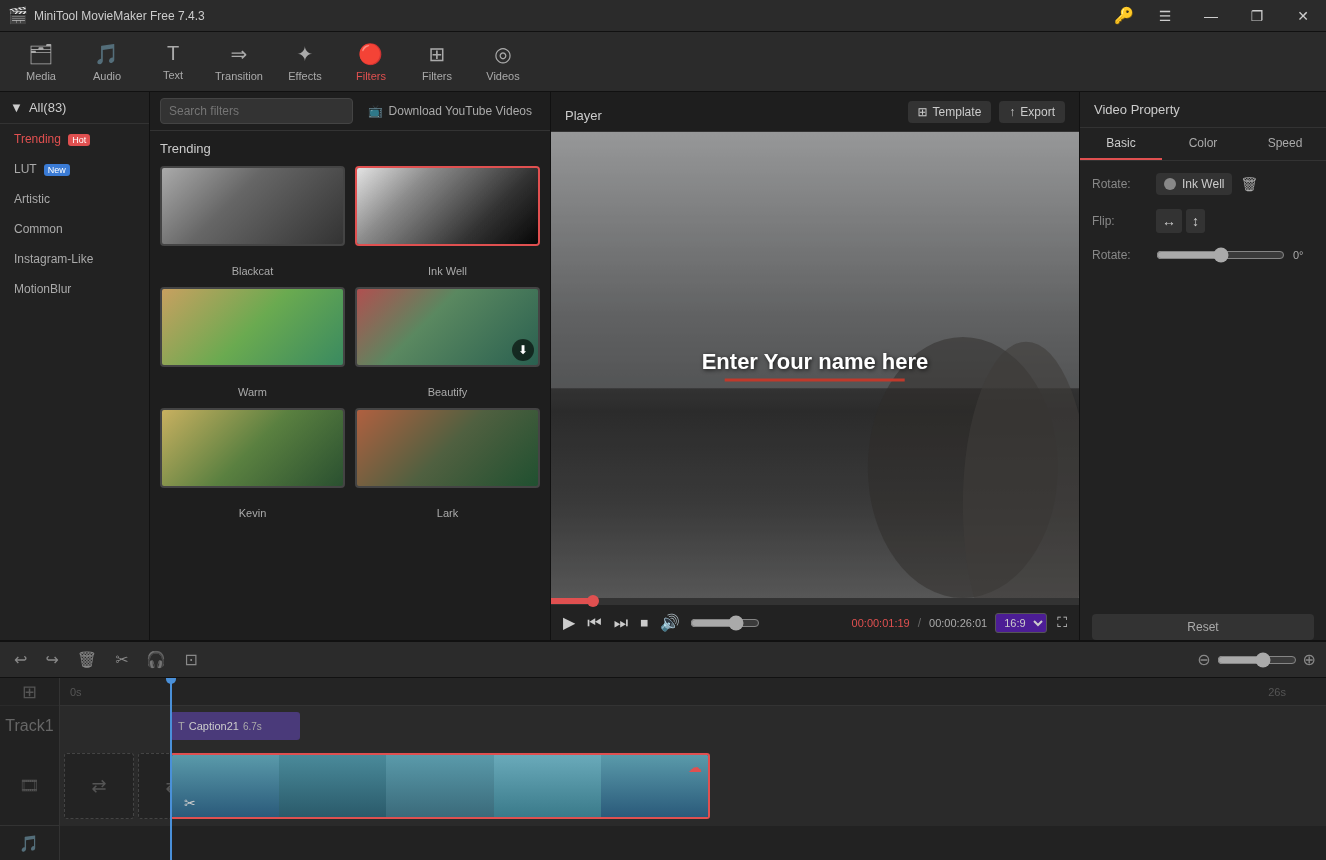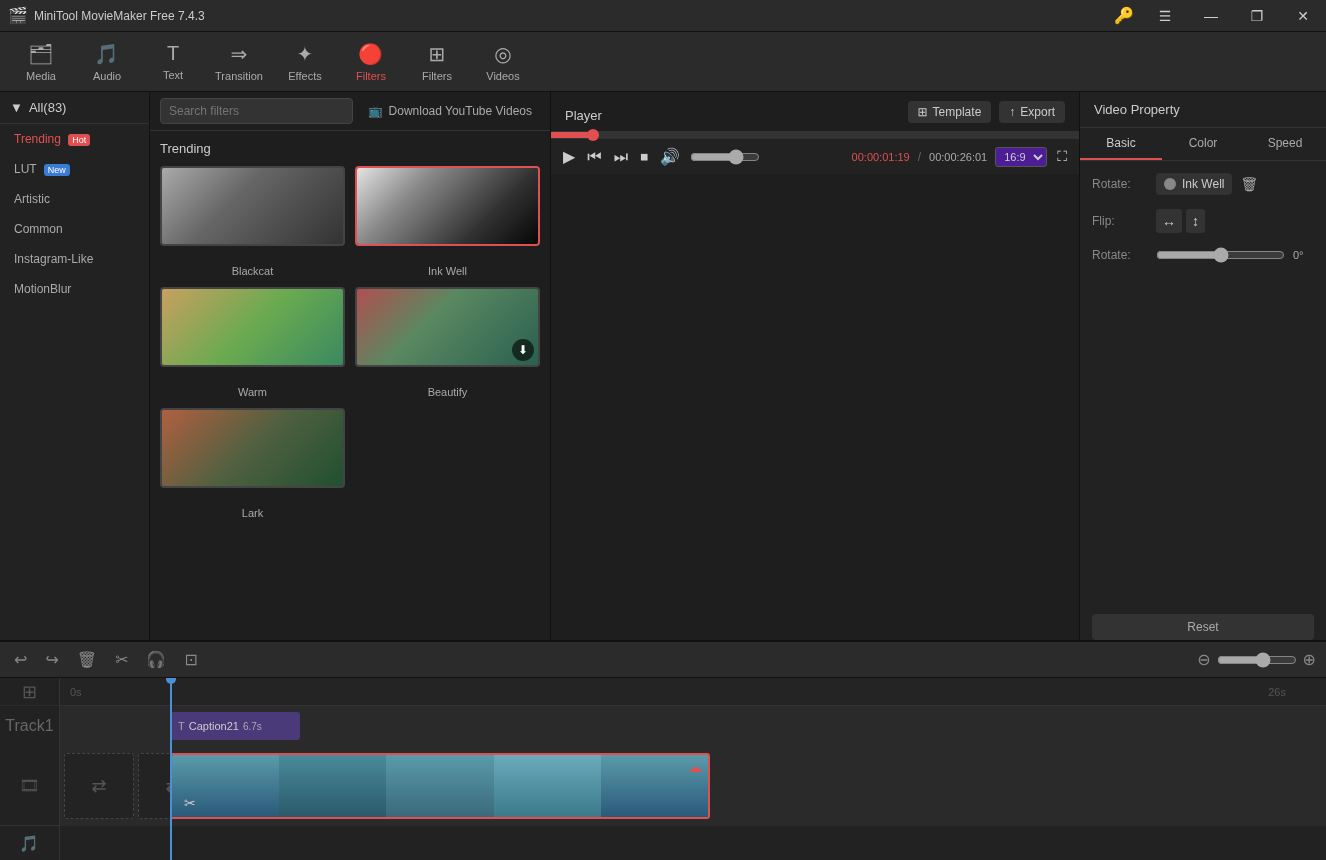--- a/index.html
+++ b/index.html
@@ -355,20 +355,26 @@
         </div>
 
         <div class="filter-item">
           <div class="filter-thumb" style="position:relative;">
             <div class="filter-thumb-inner" style="background:linear-gradient(135deg,#b05050 0%,#5a8860 40%,#2a6050 100%);"></div>
             <div class="filter-download-icon">⬇</div>
           </div>
           <div class="filter-label">Beautify</div>
         </div>
 
+        <div class="filter-item">
+          <div class="filter-thumb">
+            <div class="filter-thumb-inner" style="background:linear-gradient(135deg,#c8b060 0%,#5a8040 50%,#2a5030 100%);"></div>
+          </div>
+          <div class="filter-label">Kevin</div>
+        </div>
 
         <div class="filter-item">
           <div class="filter-thumb">
             <div class="filter-thumb-inner" style="background:linear-gradient(135deg,#b06040 0%,#506040 50%,#205030 100%);"></div>
           </div>
           <div class="filter-label">Lark</div>
         </div>
       </div>
     </div>
   </div>
@@ -381,20 +387,36 @@
           <span>⊞</span>
           <span>Template</span>
         </button>
         <button class="ph-btn">
           <span>↑</span>
           <span>Export</span>
         </button>
       </div>
     </div>
 
+    <div id="player-video">
+
+      <div id="player-video-bg" style="background: linear-gradient(180deg, #c0c0c0 0%, #888 20%, #555 40%, #333 60%, #444 80%, #666 100%); width:100%; height:100%; filter: grayscale(0.7) brightness(0.85);">
+
+        <svg width="100%" height="100%" style="position:absolute;top:0;left:0;">
+
+          <rect x="0" y="0" width="100%" height="55%" fill="rgba(150,160,170,0.4)" rx="0"></rect>
+          <ellipse cx="78%" cy="72%" rx="18%" ry="28%" fill="rgba(60,50,40,0.5)"></ellipse>
+          <ellipse cx="90%" cy="80%" rx="12%" ry="35%" fill="rgba(80,70,60,0.6)"></ellipse>
+        </svg>
+      </div>
+      <div class="player-overlay-text">
+        <span>Enter Your name here</span>
+        <div class="player-underline"></div>
+      </div>
+    </div>
 
     <div id="player-timeline">
       <div id="player-progress"></div>
       <div id="player-thumb"></div>
     </div>
 
     <div id="player-controls">
       <button class="pc-btn">▶</button>
       <button class="pc-btn">⏮</button>
       <button class="pc-btn">⏭</button>

